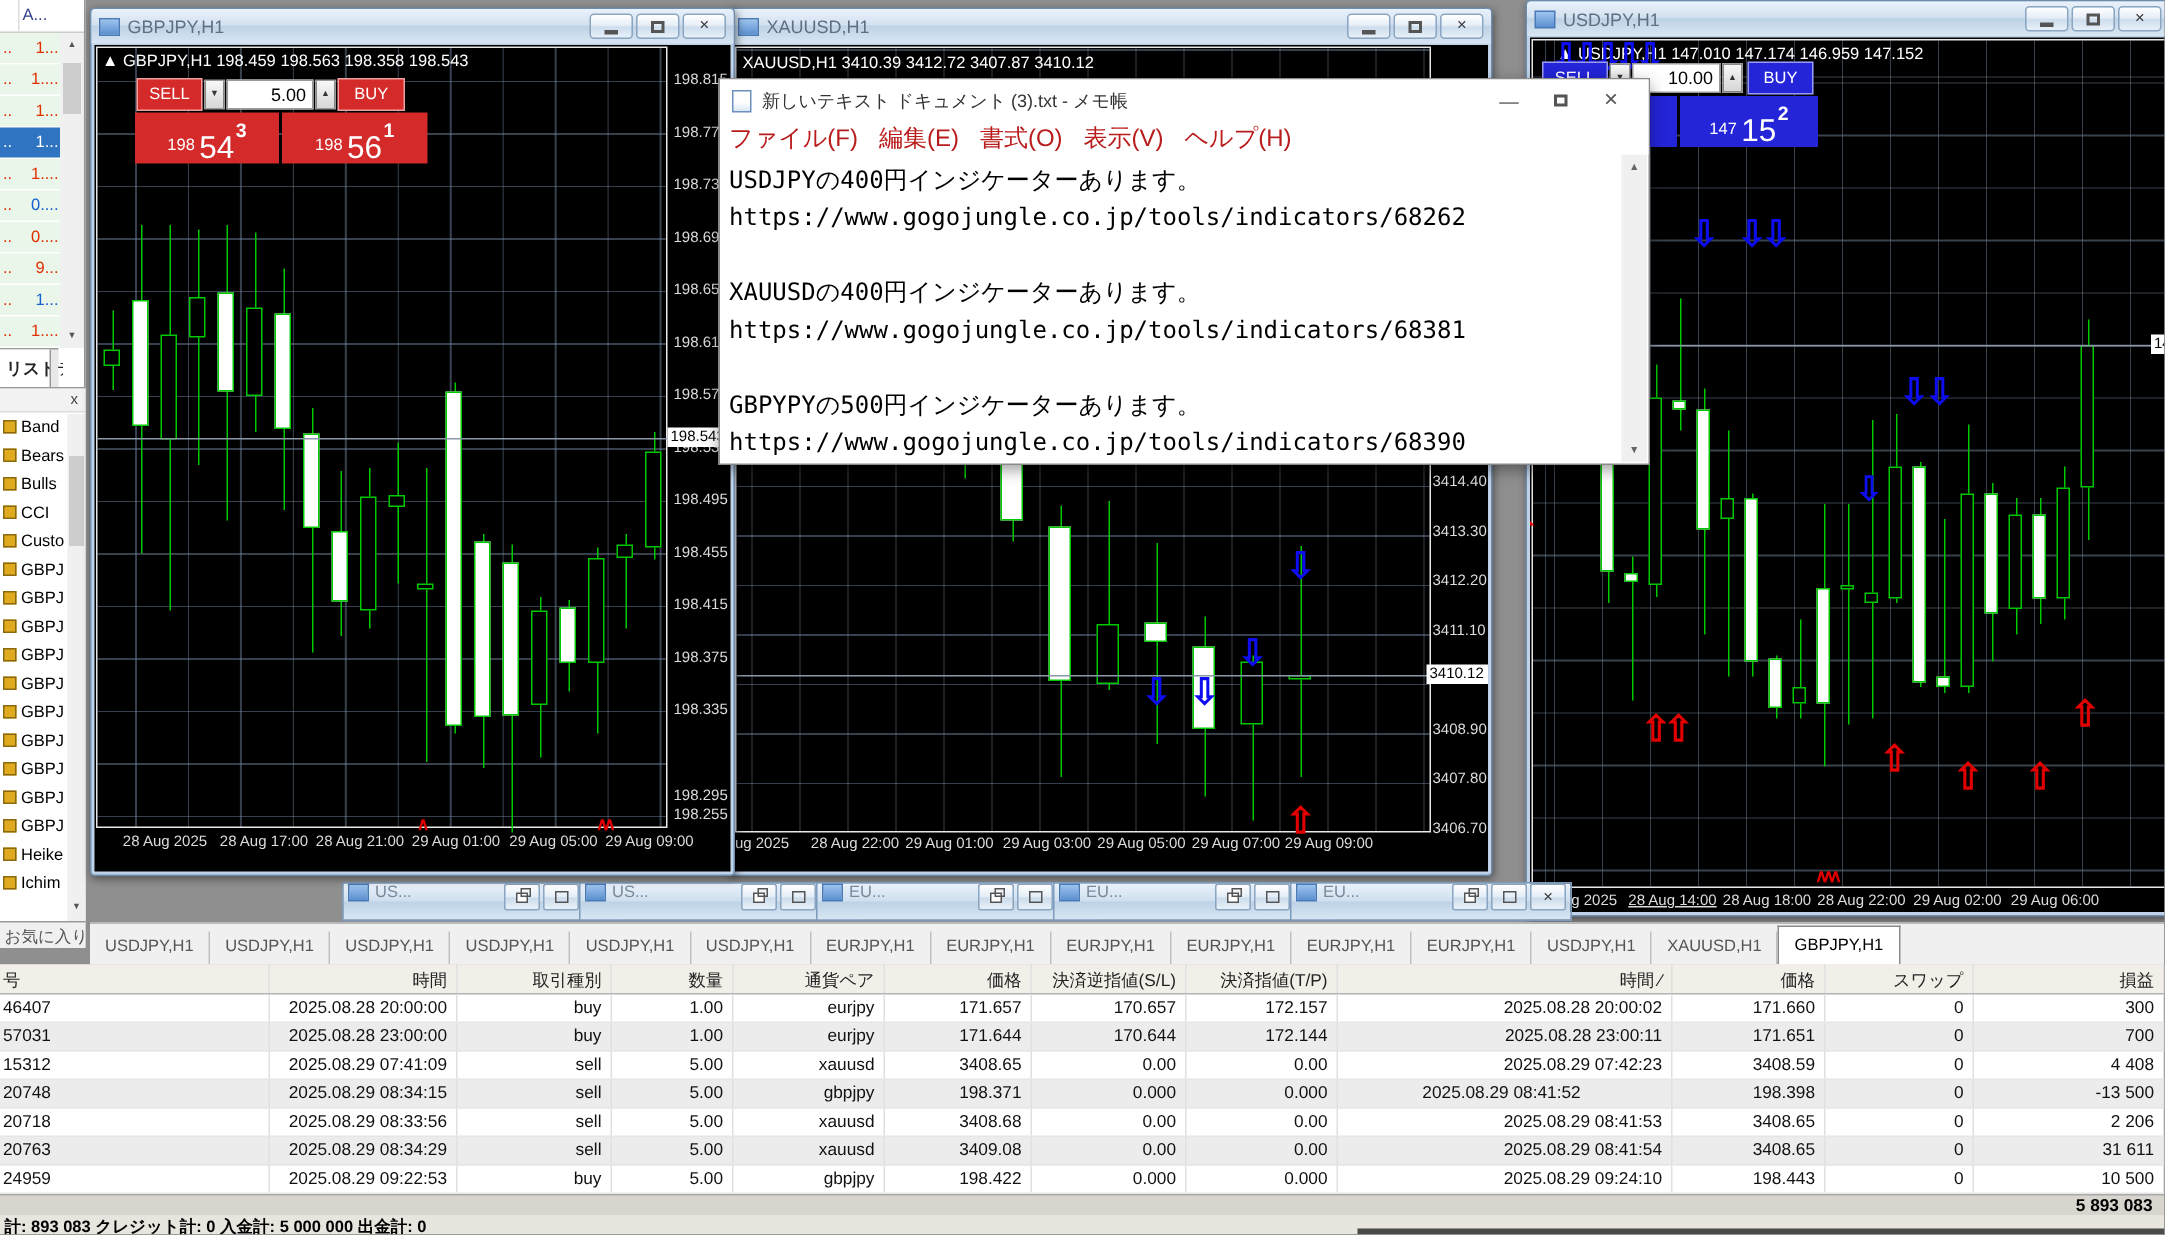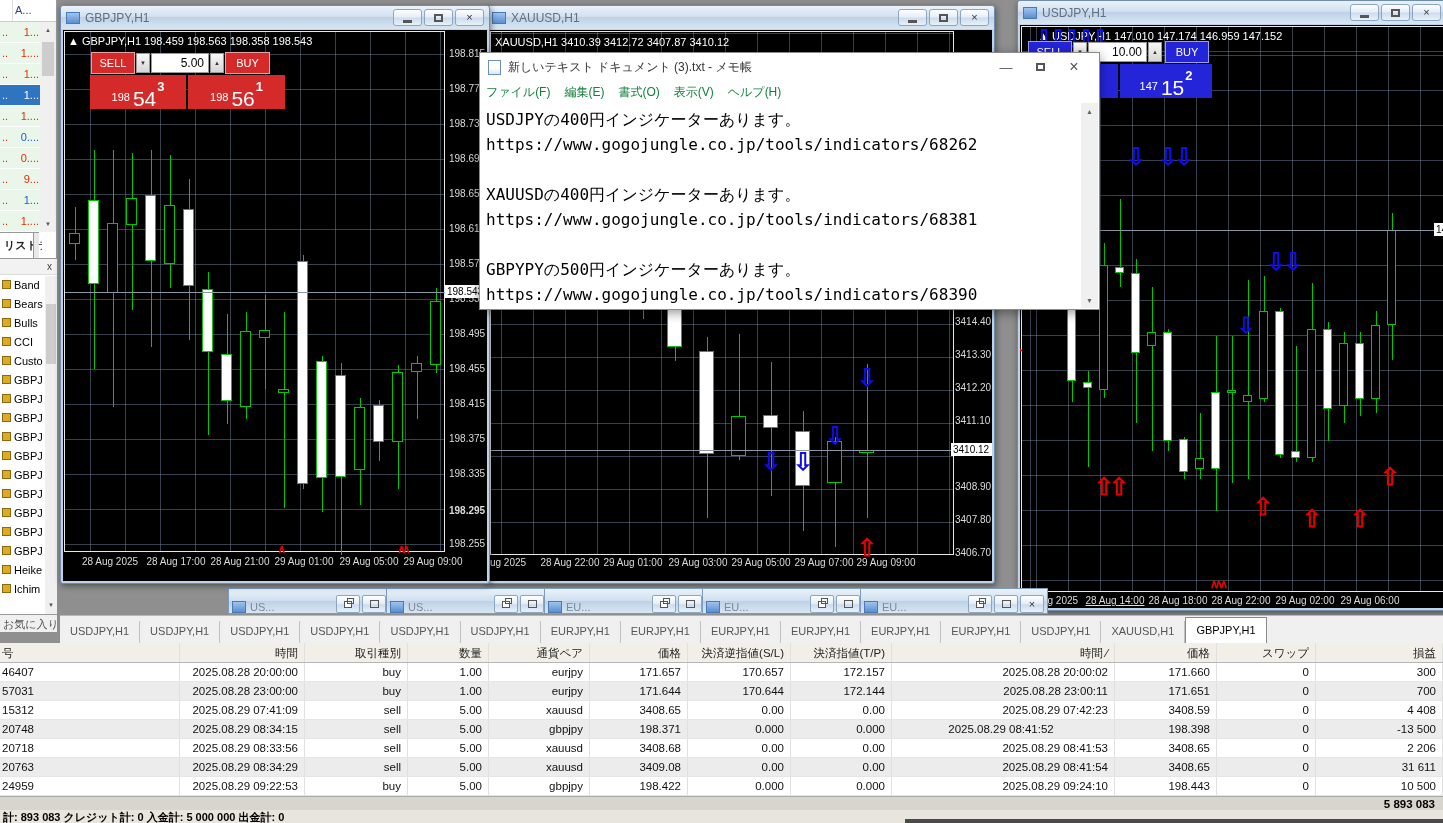--- a/index.html
+++ b/index.html
@@ -41,21 +41,21 @@
   .pp-sm{font-size:11px;margin:0 3px 4px 0}
   .pp-big{font-size:21px;font-weight:normal;line-height:.82}
   .pp-sup{font-size:13px;font-weight:bold;margin:0 0 13px 1px}
 
   
   #notepad{position:absolute;left:479px;top:52px;width:621px;height:258px;background:#fff;border:1px solid #8a8a8a;z-index:60;box-shadow:0 3px 10px rgba(0,0,0,.4)}
   .np-tbar{height:28px;display:flex;align-items:center;padding:0 8px;background:#fff}
   .np-icon{width:13px;height:15px;border:1px solid #6a8fc0;background:linear-gradient(#fff 55%,#dbe7f5);flex:none}
   .np-title{font-size:12px;color:#333;margin-left:7px;flex:1;white-space:nowrap}
   .np-btn{width:34px;height:24px;display:flex;align-items:center;justify-content:center;font-size:13px;color:#555}
-  .np-menu{height:22px;display:flex;align-items:center;padding:0 6px;background:#fff;font-size:12px;color:#15803d}
+  .np-menu{height:22px;display:flex;align-items:center;padding:0 6px;background:#fff;font-size:16px;color:#b91c1c}
   .np-menu span{margin-right:14px}
   .np-body{position:absolute;left:1px;right:18px;top:50px;bottom:1px;background:#fff;overflow:hidden;padding:4px 0 0 5px}
   .np-line{font-family:"DejaVu Sans Mono",monospace;font-size:16px;line-height:25px;color:#000;white-space:nowrap}
   .np-sb{position:absolute;top:50px;right:1px;width:17px;bottom:1px;background:#f0f0f0}
   .np-sb .ar{position:absolute;left:0;width:17px;height:16px;display:flex;align-items:center;justify-content:center;font-size:7px;color:#666}
 
   
   #sidebar{position:absolute;left:0;top:0;width:57px;height:632px;background:#fff;border-right:1px solid #9a9a9a}
   .mw-head{height:22px;display:flex;border-bottom:1px solid #ccc;background:#fff}
   .mw-head .h2{flex:1;font-size:11px;color:#33408a;padding:4px 2px 0 2px;border-left:1px solid #ddd}
@@ -72,21 +72,21 @@
   .mw-tab{font-size:11px;color:#222;padding:5px 4px 0 4px;white-space:nowrap;overflow:hidden}
   .mw-tab.act{background:#fff;border-right:1px solid #999;font-weight:bold;flex:none;width:34px}
   #navpanel{position:absolute;left:0;top:258px;width:57px;height:356px;background:#fff;border-top:1px solid #999;overflow:hidden}
   .nav-head{height:16px;display:flex;justify-content:flex-end;align-items:center;background:#f2f2f2;border-bottom:1px solid #ddd}
   .nav-x{font-size:10px;color:#444;padding:0 5px}
   .nav-item{height:19px;display:flex;align-items:center;font-size:11px;color:#000;padding-left:2px;white-space:nowrap;overflow:hidden}
   .nav-ico{width:9px;height:9px;background:#e0aa1e;border:1px solid #8a6a10;margin-right:3px;flex:none}
   #fav-tab{position:absolute;left:0;top:614px;width:57px;height:18px;background:#f0f0f0;border-top:1px solid #999;font-size:11px;color:#555;padding:2px 0 0 3px;white-space:nowrap;overflow:hidden}
 
   
-  .minibar{position:absolute;top:588px;width:188px;height:26px;background:linear-gradient(#eaf2fb,#cfdfef 48%,#bed2e6 52%,#d8e6f3);border:1px solid #7d9bbd;border-radius:0;display:flex;align-items:flex-end;padding:0 3px;z-index:20}
+  .minibar{position:absolute;top:588px;width:188px;height:26px;background:linear-gradient(#eaf2fb,#cfdfef 48%,#bed2e6 52%,#d8e6f3);border:1px solid #7d9bbd;border-radius:0;display:flex;align-items:flex-start;padding:0 3px;z-index:20}
   .minibar .t{font-size:11px;color:#7a8a9a;flex:1;margin-left:4px;white-space:nowrap;overflow:hidden}
   .mbtn{width:24px;height:18px;border:1px solid #8ba6c1;border-radius:2px;background:linear-gradient(#fff,#e4edf6 48%,#ccdcec 55%,#e8f1f9);display:flex;align-items:center;justify-content:center;margin-left:2px;font-size:11px;color:#333}
   .g-res{position:relative;width:8px;height:7px;border:1px solid #555;background:#fff}
   .g-res i{position:absolute;left:2px;top:-4px;width:7px;height:6px;border:1px solid #555;display:block}
 
   
   #tabbar{position:absolute;left:60px;top:615px;width:1383px;height:28px;background:#f0f0f0;border-top:1px solid #b8b8b8;display:flex;align-items:flex-end;z-index:25}
   .ctab{height:22px;padding:4px 10px 0 10px;font-size:11px;color:#555;white-space:nowrap;border-right:1px solid #c0c0c0}
   .ctab.act{background:#fff;border:1px solid #8a8a8a;border-bottom:none;height:26px;color:#000;padding-top:6px}
   #tab-scroll{position:absolute;right:8px;bottom:8px;font-size:10px;color:#555}
@@ -354,21 +354,21 @@
         <div class="ylab" style="left: 386px; top: 123px;">198.695</div>
         <div class="ylab" style="left: 386px; top: 158px;">198.655</div>
         <div class="ylab" style="left: 386px; top: 193px;">198.615</div>
         <div class="ylab" style="left: 386px; top: 228px;">198.575</div>
         <div class="ylab" style="left: 386px; top: 263px;">198.535</div>
         <div class="ylab" style="left: 386px; top: 298px;">198.495</div>
         <div class="ylab" style="left: 386px; top: 333px;">198.455</div>
         <div class="ylab" style="left: 386px; top: 368px;">198.415</div>
         <div class="ylab" style="left: 386px; top: 403px;">198.375</div>
         <div class="ylab" style="left: 386px; top: 438px;">198.335</div>
-        <div class="ylab" style="left: 386px; top: 475px; font-weight: bold;">198.295</div>
+        <div class="ylab" style="left: 386px; top: 495px;">198.295</div>
         <div class="ylab" style="left: 386px; top: 508px;">198.255</div>
         <div class="xlab" style="left: 47px; top: 526px;">28 Aug 2025</div>
         <div class="xlab" style="left: 113px; top: 526px;">28 Aug 17:00</div>
         <div class="xlab" style="left: 177px; top: 526px;">28 Aug 21:00</div>
         <div class="xlab" style="left: 241px; top: 526px;">29 Aug 01:00</div>
         <div class="xlab" style="left: 306px; top: 526px;">29 Aug 05:00</div>
         <div class="xlab" style="left: 370px; top: 526px;">29 Aug 09:00</div>
         <div class="pline" style="top: 262px; width: 381px;"></div>
         <div class="pbox" style="left: 382px; top: 255px; width: 44px;">198.543</div>
         <div class="zz" style="left: 217px; top: 512px;">∧</div>

